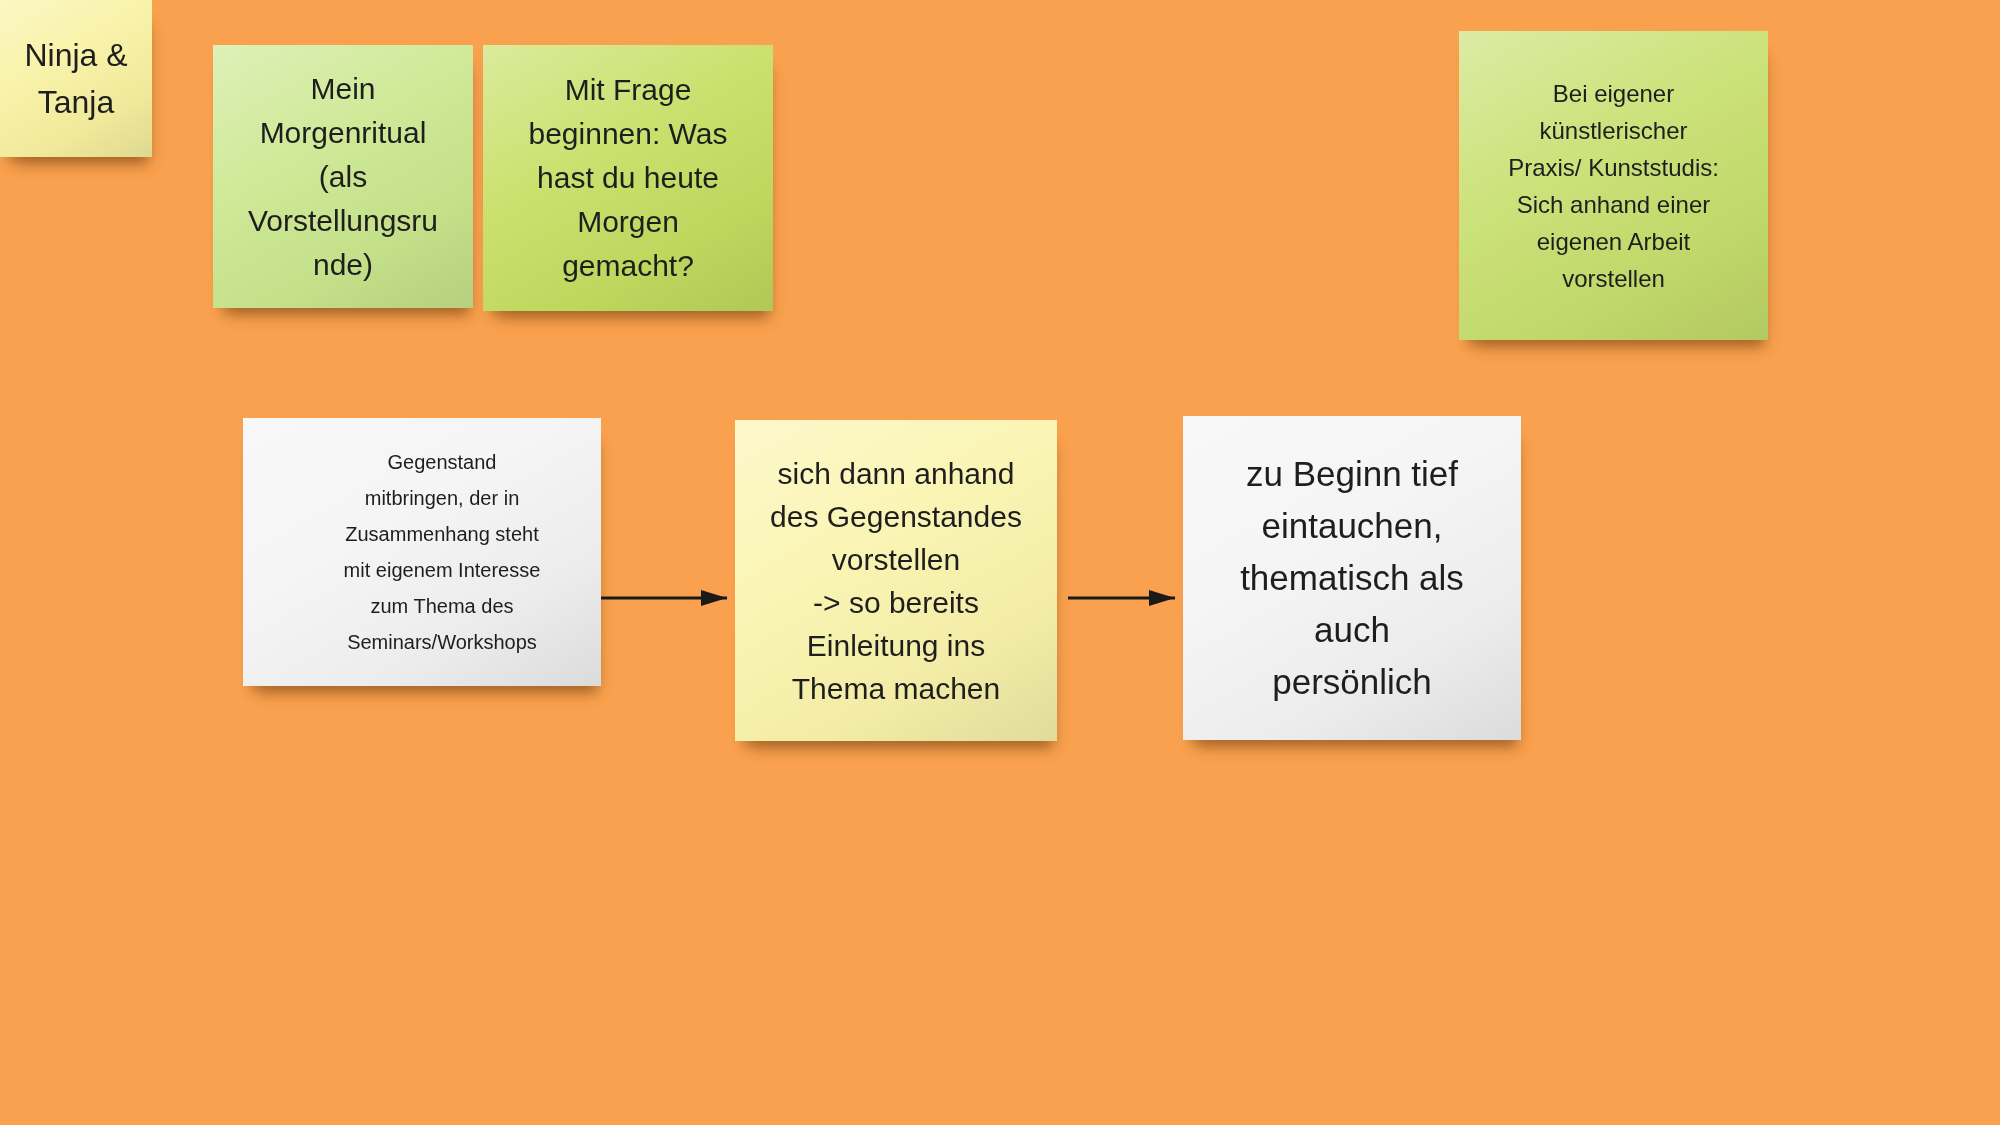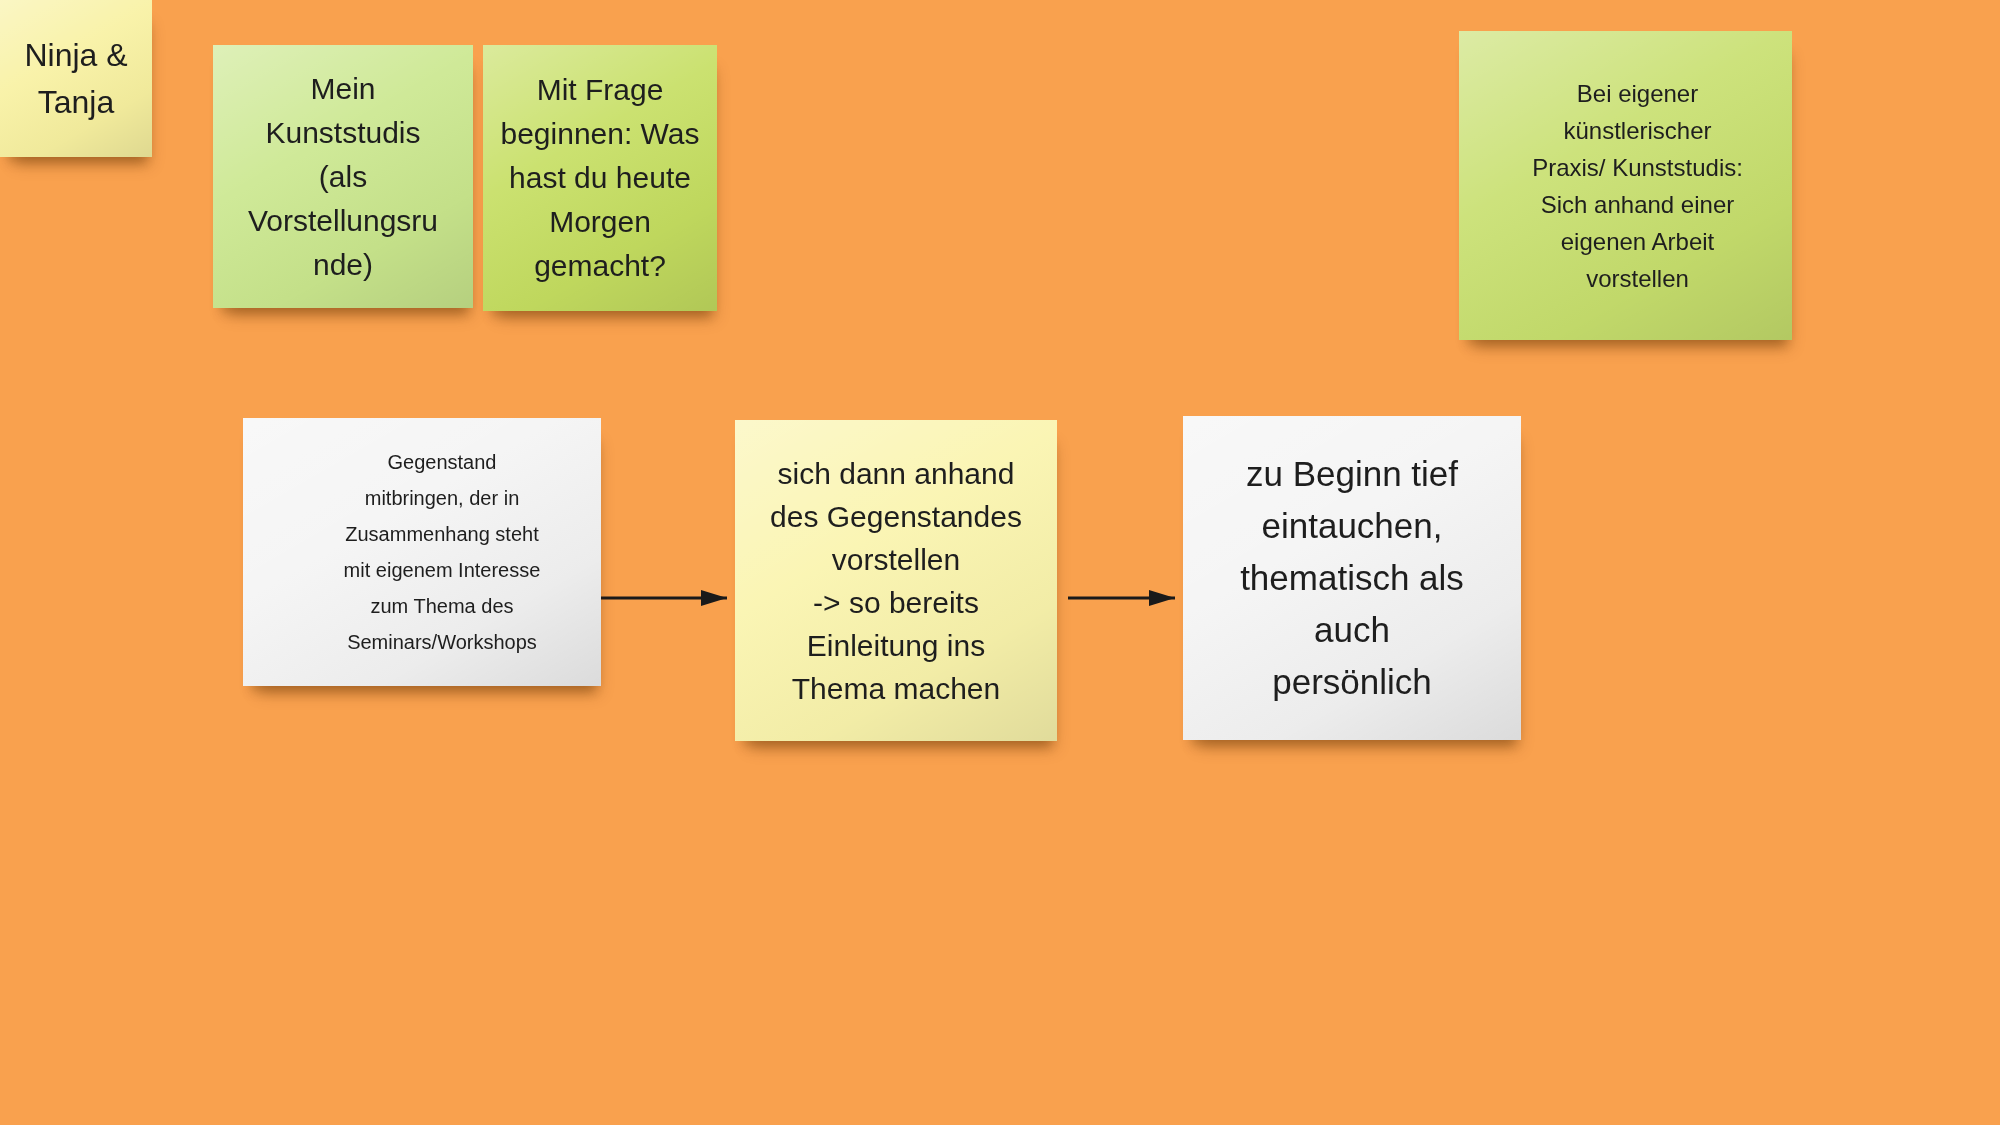--- a/index.html
+++ b/index.html
@@ -53,22 +53,22 @@
     position: relative;
     z-index: 1;
     white-space: pre-line;
     width: 100%;
     padding: 0 6px;
   }
 
   
   .n-ninja        { left: 0;     top: 0;    width: 152px; height: 157px; font-size: 32px; line-height: 47px; }
   .n-morgen       { left: 213px; top: 45px; width: 260px; height: 263px; font-size: 30px; line-height: 44px; }
-  .n-frage        { left: 483px; top: 45px; width: 234px; height: 266px; font-size: 30px; line-height: 44px; }
-  .n-praxis       { left: 1459px; top: 31px; width: 309px; height: 309px; font-size: 24px; line-height: 37px; padding-left: 24px; }
+  .n-frage        { left: 483px; top: 45px; width: 290px; height: 266px; font-size: 30px; line-height: 44px; }
+  .n-praxis       { left: 1459px; top: 31px; width: 309px; height: 309px; font-size: 24px; line-height: 37px; }
   .n-gegenstand   { left: 243px; top: 418px; width: 318px; height: 268px; font-size: 20px; line-height: 36px; padding-left: 40px; }
   .n-vorstellen   { left: 735px; top: 420px; width: 322px; height: 321px; font-size: 30px; line-height: 43px; }
   .n-beginn       { left: 1183px; top: 416px; width: 338px; height: 324px; font-size: 35px; line-height: 52px; }
   .n-inhalt       { left: 1645px; top: 748px; width: 332px; height: 325px; font-size: 45px; line-height: 67px; }
 </style>
 </head>
 <body>
 
 <div id="board" style="background-color: rgb(249, 161, 78);">
 
@@ -82,21 +82,21 @@
     <line class="connector" x1="1068" y1="598" x2="1175" y2="598" marker-end="url(#arrowhead)"></line>
   </svg>
 
   <div class="note n-ninja" style="background-color: rgb(248, 241, 160);">
     <div class="note-text">Ninja &amp;
 Tanja</div>
   </div>
 
   <div class="note n-morgen" style="background-color: rgb(202, 231, 141);">
     <div class="note-text">Mein
-Kunststudis
+Morgenritual
 (als
 Vorstellungsru
 nde)</div>
   </div>
 
   <div class="note n-frage" style="background-color: rgb(197, 222, 96);">
     <div class="note-text">Mit Frage
 beginnen: Was
 hast du heute
 Morgen

